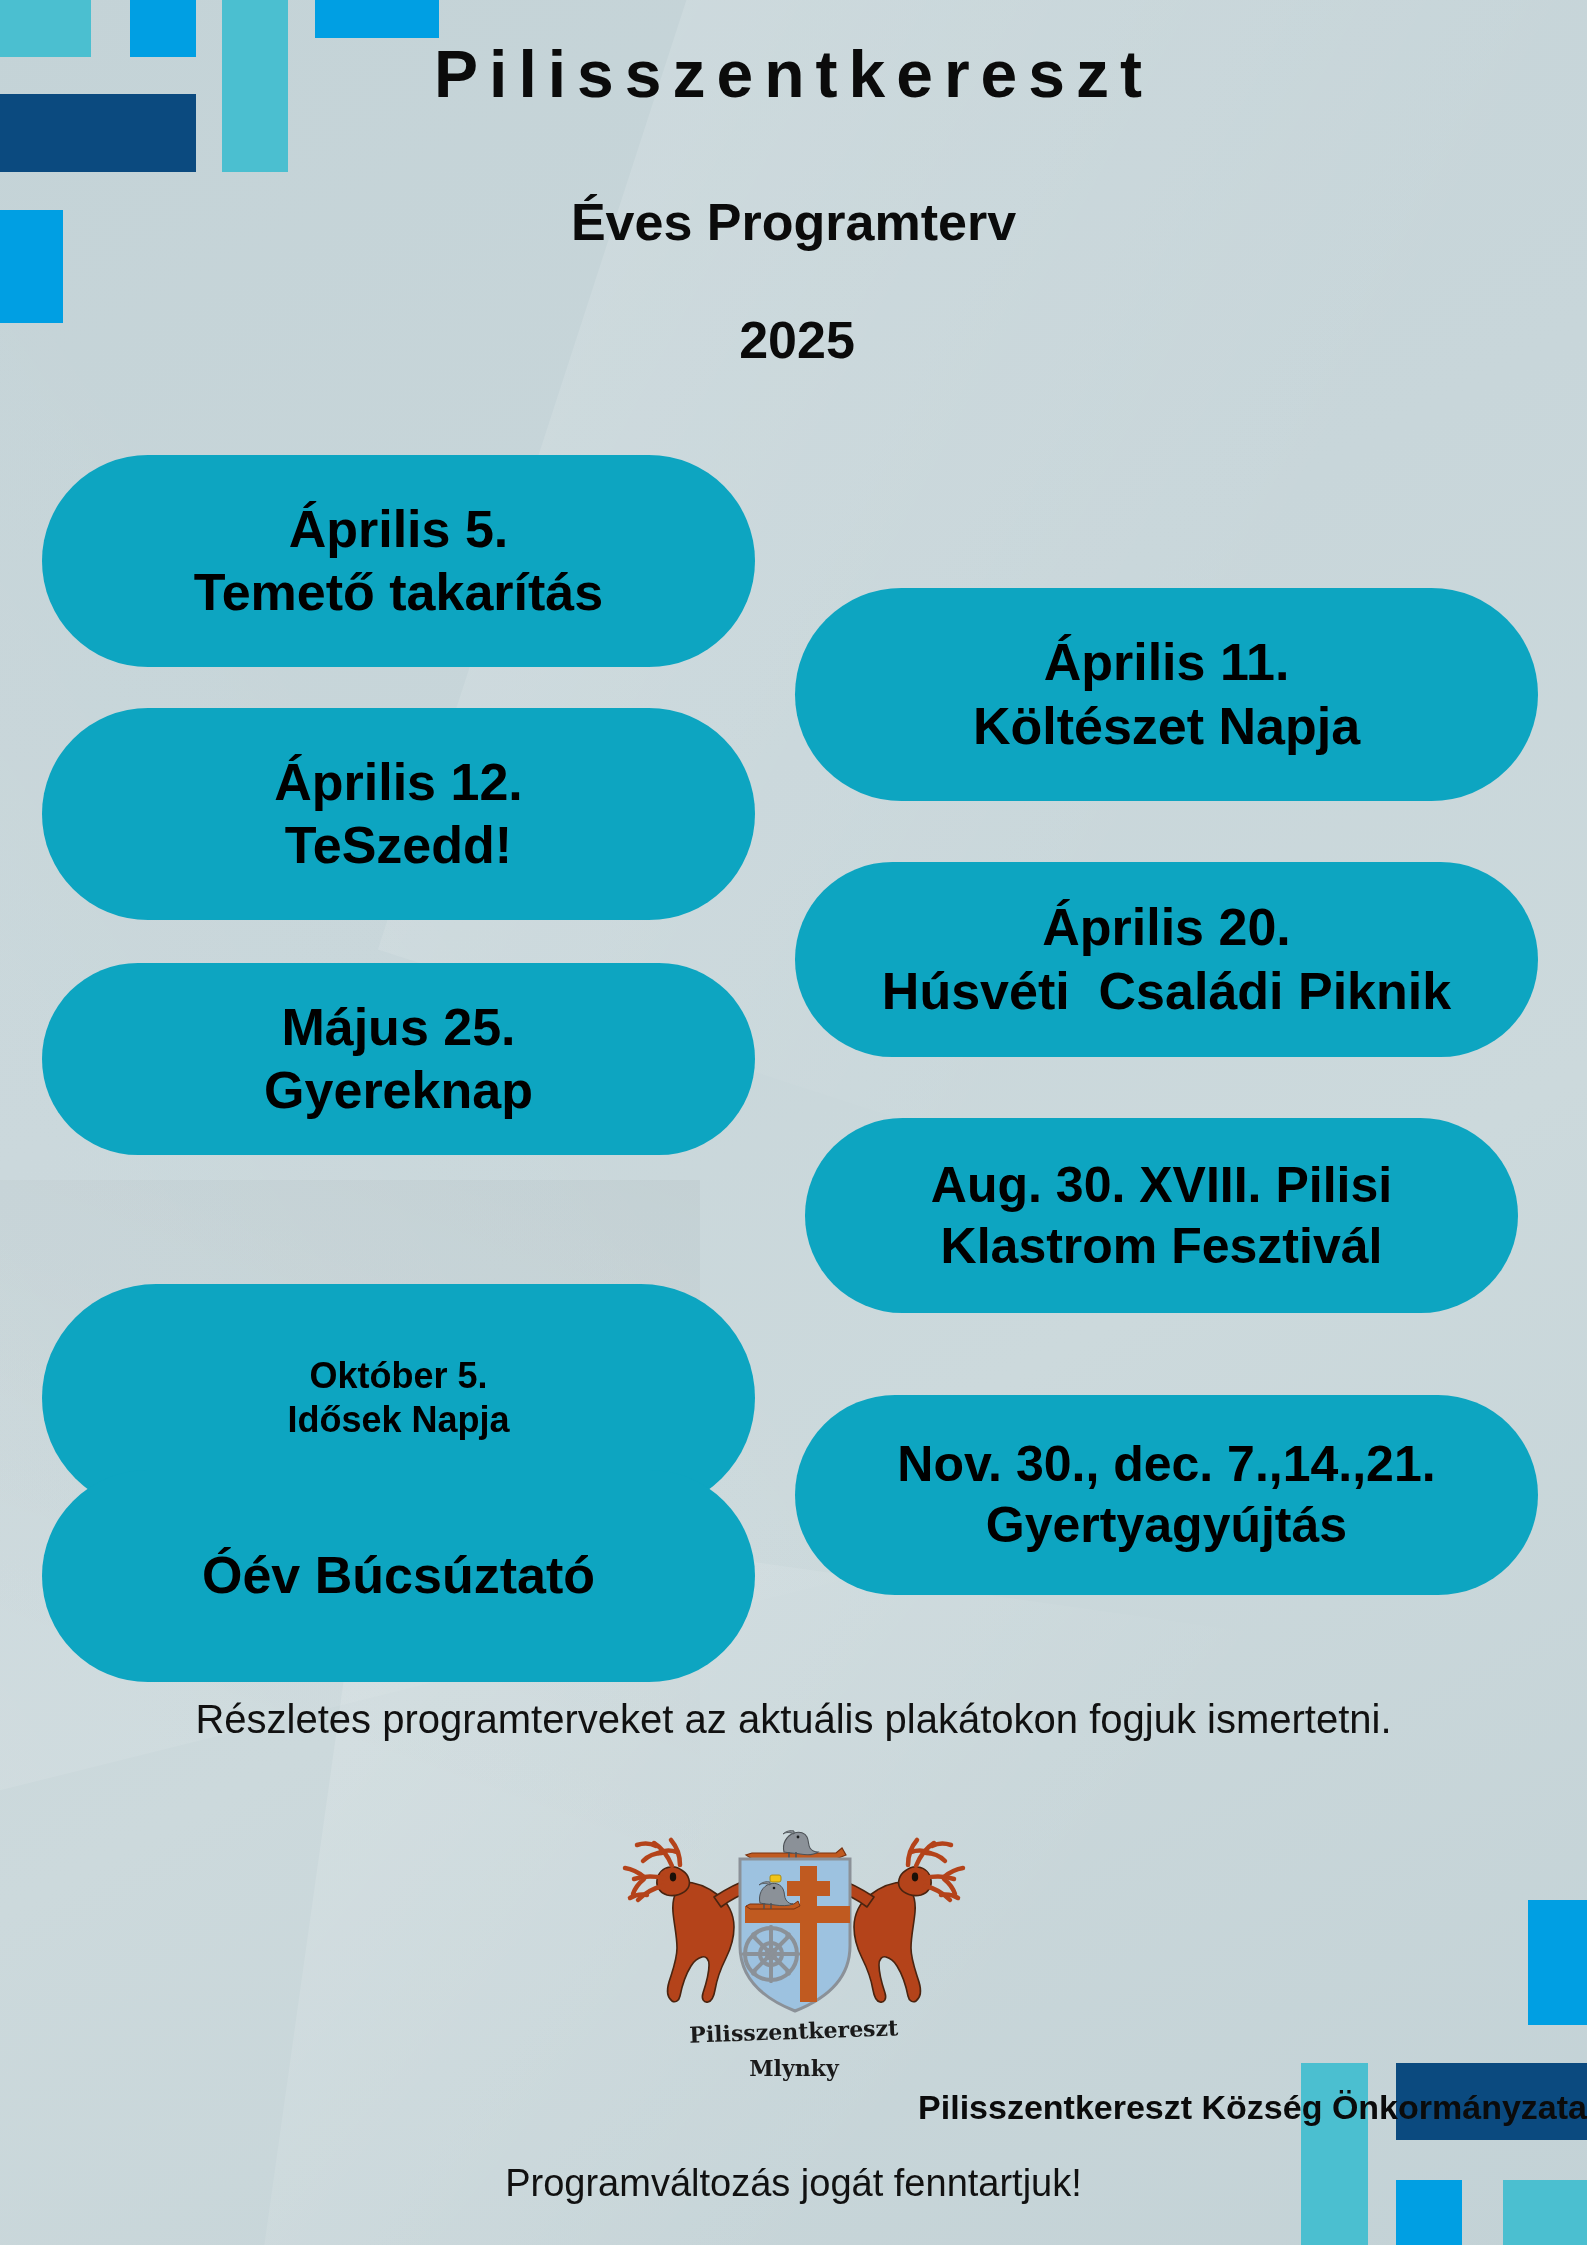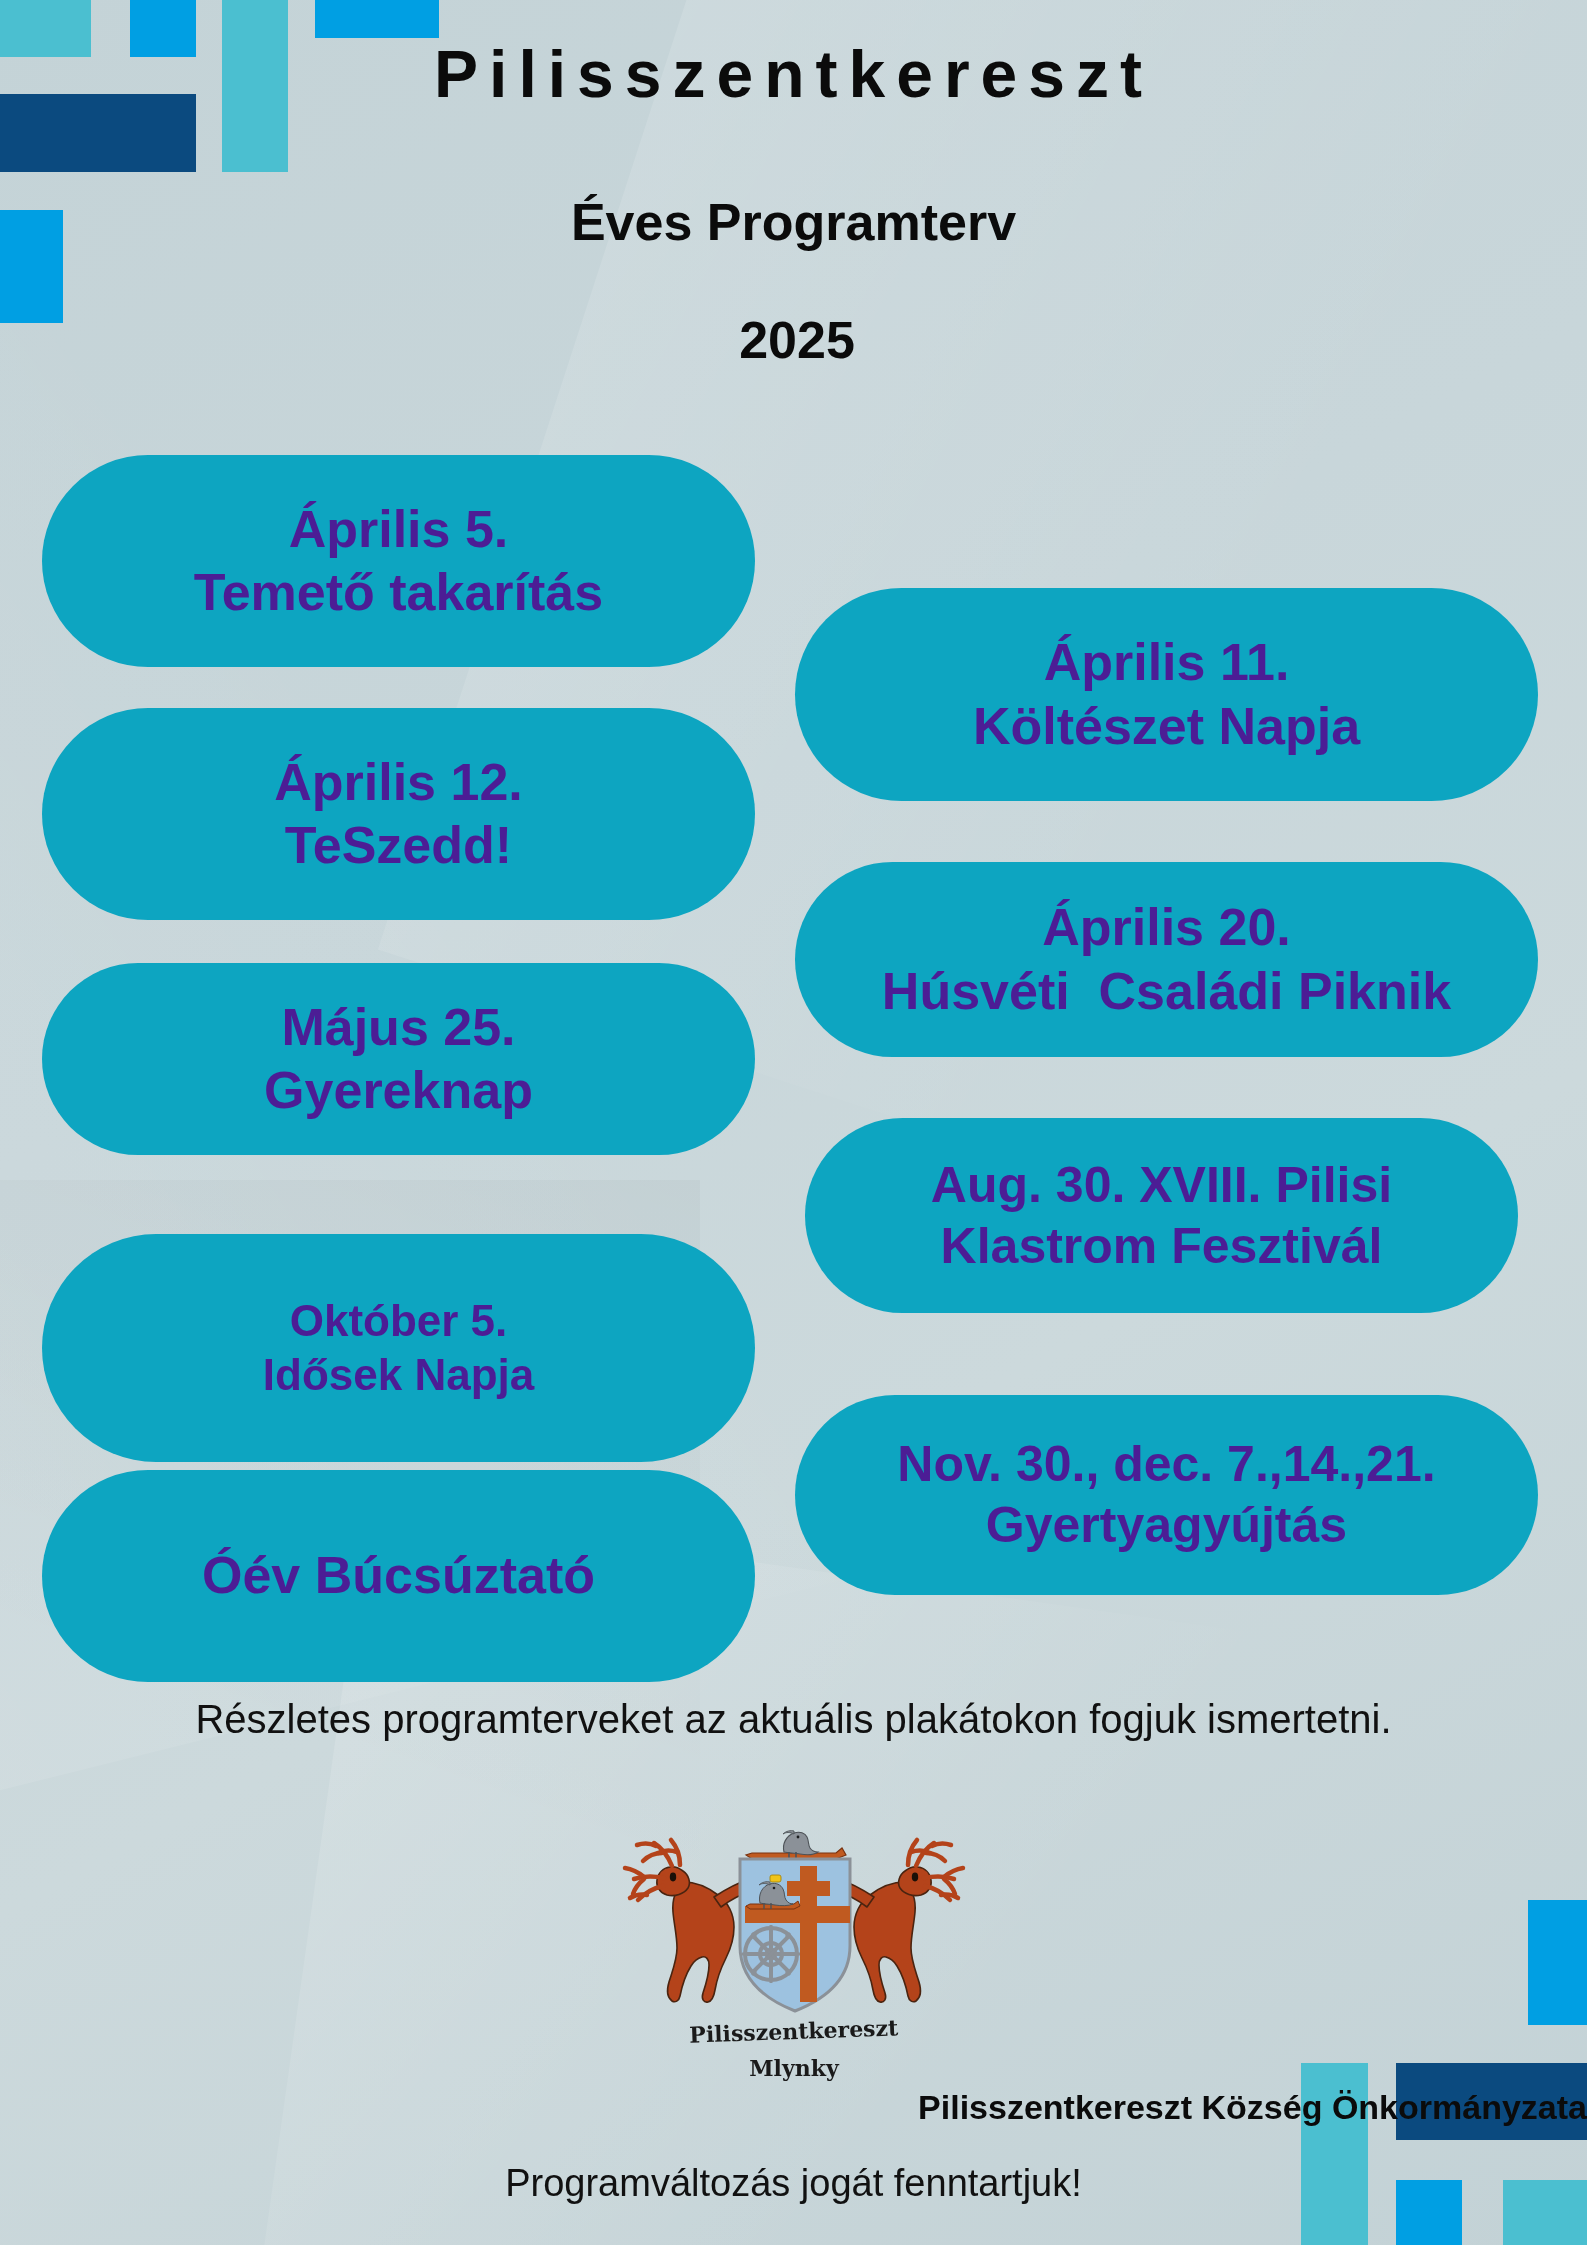--- a/index.html
+++ b/index.html
@@ -56,21 +56,21 @@
 
   
   .pill{
     position:absolute;
     background:#0da5c1;
     border-radius:130px;
     display:flex;
     flex-direction:column;
     align-items:center;
     justify-content:center;
-    color:#4c1d95;
+    color:#000000;
     font-weight:700;
     text-align:center;
     line-height:1.22;
     padding:6px 26px;
   }
   .pill .l1,.pill .l2{ display:block; white-space:pre; }
 
   .note{
     position:absolute; left:0; right:0; top:1697px;
     text-align:center;
@@ -126,21 +126,21 @@
   <div class="pill" style="left:42px; top:708px; width:713px; height:212px; font-size:52px;">
     <span class="l1">Április 12.</span>
     <span class="l2">TeSzedd!</span>
   </div>
 
   <div class="pill" style="left:42px; top:963px; width:713px; height:192px; font-size:52px;">
     <span class="l1">Május 25.</span>
     <span class="l2">Gyereknap</span>
   </div>
 
-  <div class="pill" style="left:42px; top:1234px; width:713px; height:228px; font-size:44px;">
+  <div class="pill" style="left:42px; top:1284px; width:713px; height:228px; font-size:36px;">
     <span class="l1">Október 5.</span>
     <span class="l2">Idősek Napja</span>
   </div>
 
   <div class="pill" style="left:42px; top:1470px; width:713px; height:212px; font-size:52px;">
     <span class="l2">Óév Búcsúztató</span>
   </div>
 
   <div class="pill" style="left:795px; top:588px; width:743px; height:213px; font-size:52px;">
     <span class="l1">Április 11.</span>

